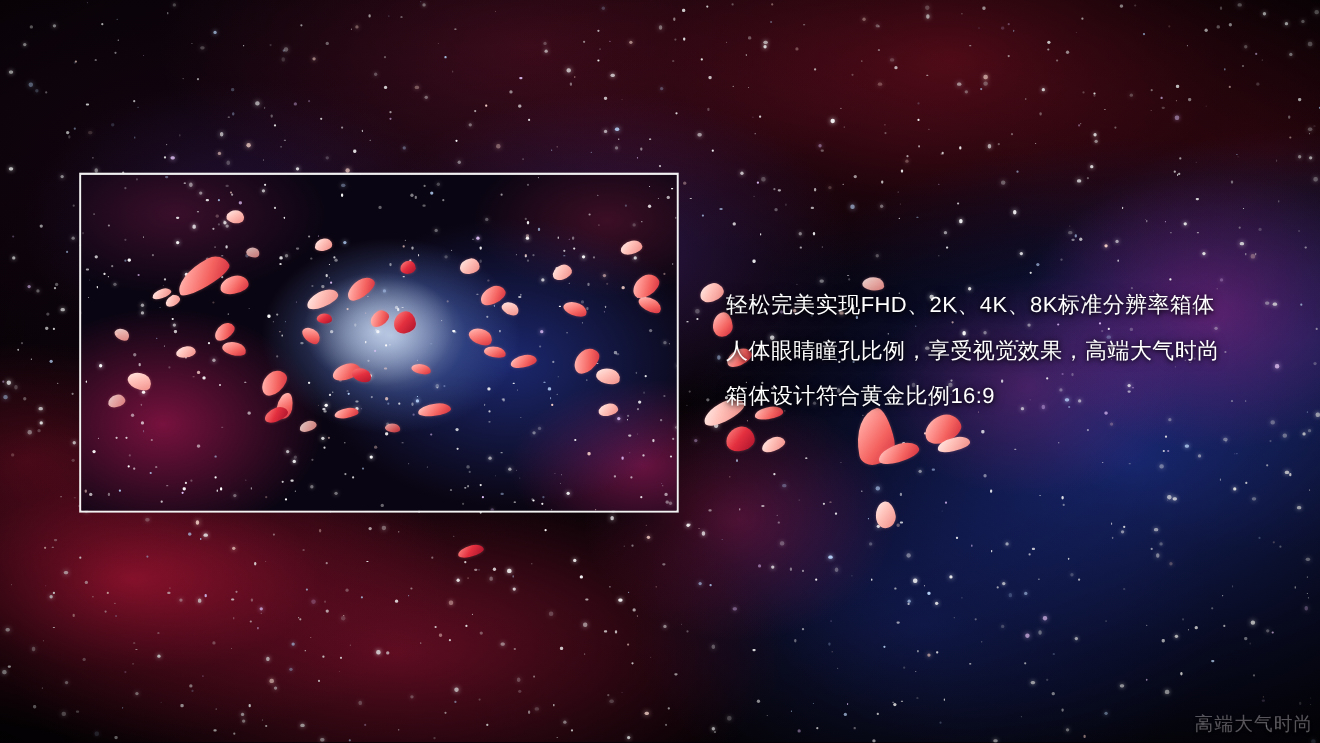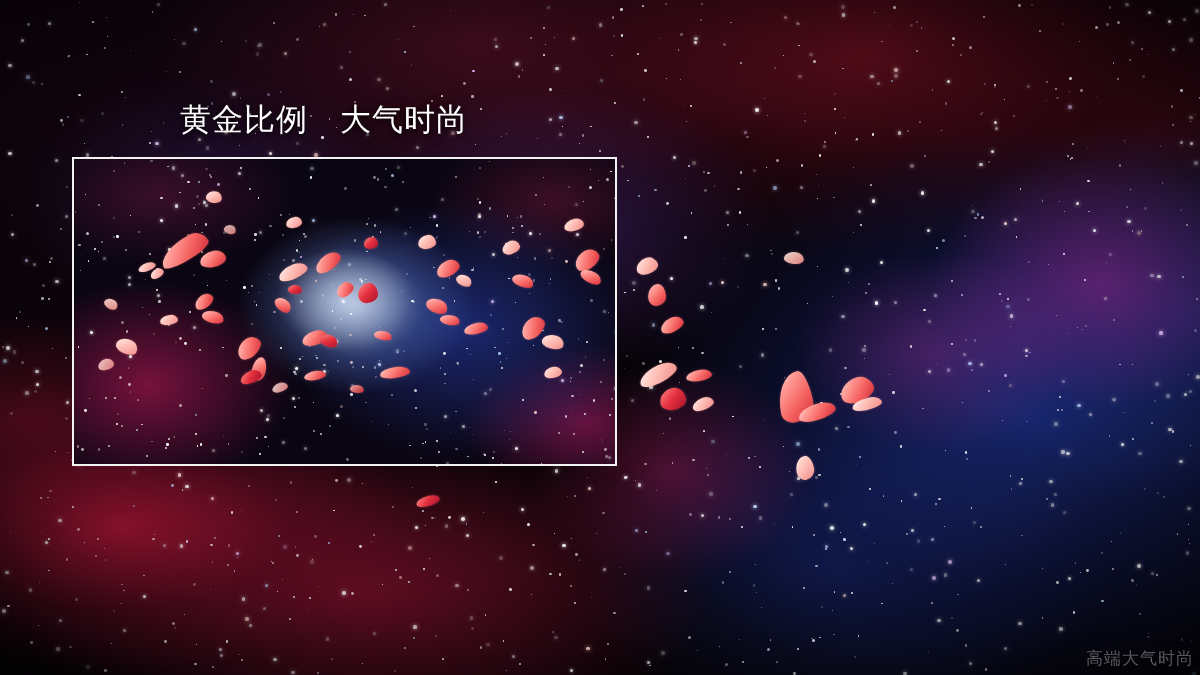--- a/index.html
+++ b/index.html
@@ -1761,18 +1761,22 @@
       <i class="petal" style="left:840px;top:378px;width:34px;height:24px;transform:rotate(-20deg);opacity:1"></i>
       <i class="petal pale" style="left:852px;top:398px;width:30px;height:12px;transform:rotate(-12deg);opacity:1"></i>
       <i class="petal pale" style="left:796px;top:456px;width:18px;height:24px;transform:rotate(-10deg);opacity:1"></i>
       <i class="petal pale" style="left:636px;top:258px;width:22px;height:16px;transform:rotate(-18deg);opacity:1"></i>
       <i class="petal" style="left:648px;top:284px;width:18px;height:22px;transform:rotate(-4deg);opacity:1"></i>
       <i class="petal" style="left:660px;top:318px;width:24px;height:14px;transform:rotate(-24deg);opacity:1"></i>
       <i class="petal pale" style="left:784px;top:252px;width:20px;height:12px;transform:rotate(8deg);opacity:0.9"></i>
       <i class="petal deep" style="left:416px;top:496px;width:24px;height:10px;transform:rotate(-14deg);opacity:1"></i>
     </div>
 
-  <div id="title">黄金比例　大气时尚</div>
 
+  <div id="body-copy">
+    <div class="bline">轻松完美实现FHD、2K、4K、8K标准分辨率箱体</div>
+    <div class="bline">人体眼睛瞳孔比例，享受视觉效果，高端大气时尚</div>
+    <div class="bline">箱体设计符合黄金比例16:9</div>
+  </div>
 
   <div id="watermark">高端大气时尚</div>
 
 </div>
 
 </body></html>

